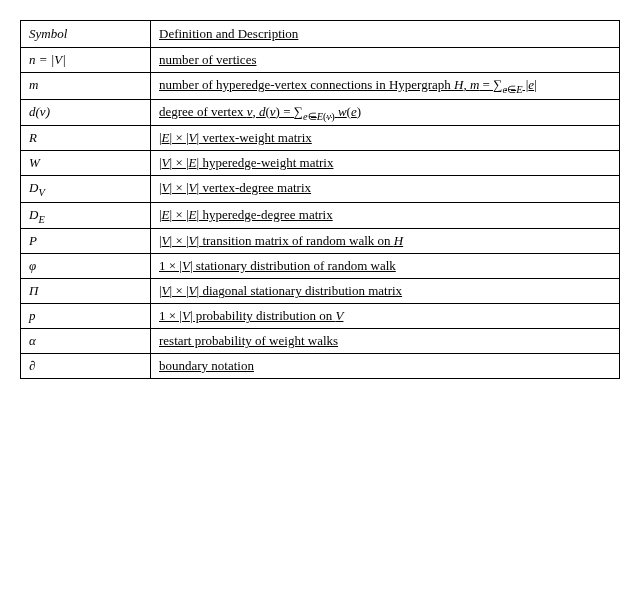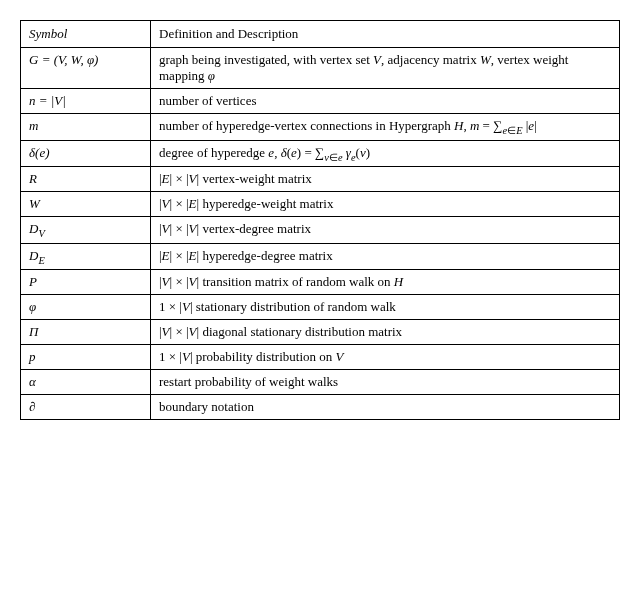--- a/index.html
+++ b/index.html
@@ -35,52 +35,49 @@
       padding: 4px 8px;
       vertical-align: top;
     }
     .symbol-col {
       width: 130px;
       font-style: italic;
       margin-top: 20px;
     }
     .def-col {
       width: auto;
+      text-decoration: underline;
     }
     sup, sub {
       font-size: 0.8em;
     }
   </style>
 </head>
 <body>
 
 <div class="table-container">
   <table>
     <thead>
       <tr>
         <th class="symbol-col">Symbol</th>
         <th class="def-col">Definition and Description</th>
       </tr>
     </thead>
     <tbody id="table-body">
-    <tr>
-          <td class="symbol-col"><i>G</i> = (<i>V</i>, <i>W</i>, <i>φ</i>)</td>
-          <td class="def-col">graph being investigated, with vertex set <i>V</i>, adjacency matrix <i>W</i>, vertex weight mapping <i>φ</i></td>
-        </tr>
         <tr>
           <td class="symbol-col"><i>n</i> = |<i>V</i>|</td>
           <td class="def-col">number of vertices</td>
         </tr>
         <tr>
           <td class="symbol-col"><i>m</i></td>
           <td class="def-col">number of hyperedge-vertex connections in Hypergraph <i>H</i>, <i>m</i> = ∑<sub><i>e</i>∈<i>E</i></sub> |<i>e</i>|</td>
         </tr>
         <tr>
-          <td class="symbol-col"><i>δ</i>(<i>e</i>)</td>
-          <td class="def-col">degree of hyperedge <i>e</i>, <i>δ</i>(<i>e</i>) = ∑<sub><i>v</i>∈<i>e</i></sub> <i>γ</i><sub><i>e</i></sub>(<i>v</i>)</td>
+          <td class="symbol-col"><i>d</i>(<i>v</i>)</td>
+          <td class="def-col">degree of vertex <i>v</i>, <i>d</i>(<i>v</i>) = ∑<sub><i>e</i>∈<i>E</i>(<i>v</i>)</sub> <i>w</i>(<i>e</i>)</td>
         </tr>
         <tr>
           <td class="symbol-col"><i>R</i></td>
           <td class="def-col">|<i>E</i>| × |<i>V</i>| vertex-weight matrix</td>
         </tr>
         <tr>
           <td class="symbol-col"><i>W</i></td>
           <td class="def-col">|<i>V</i>| × |<i>E</i>| hyperedge-weight matrix</td>
         </tr>
         <tr>

